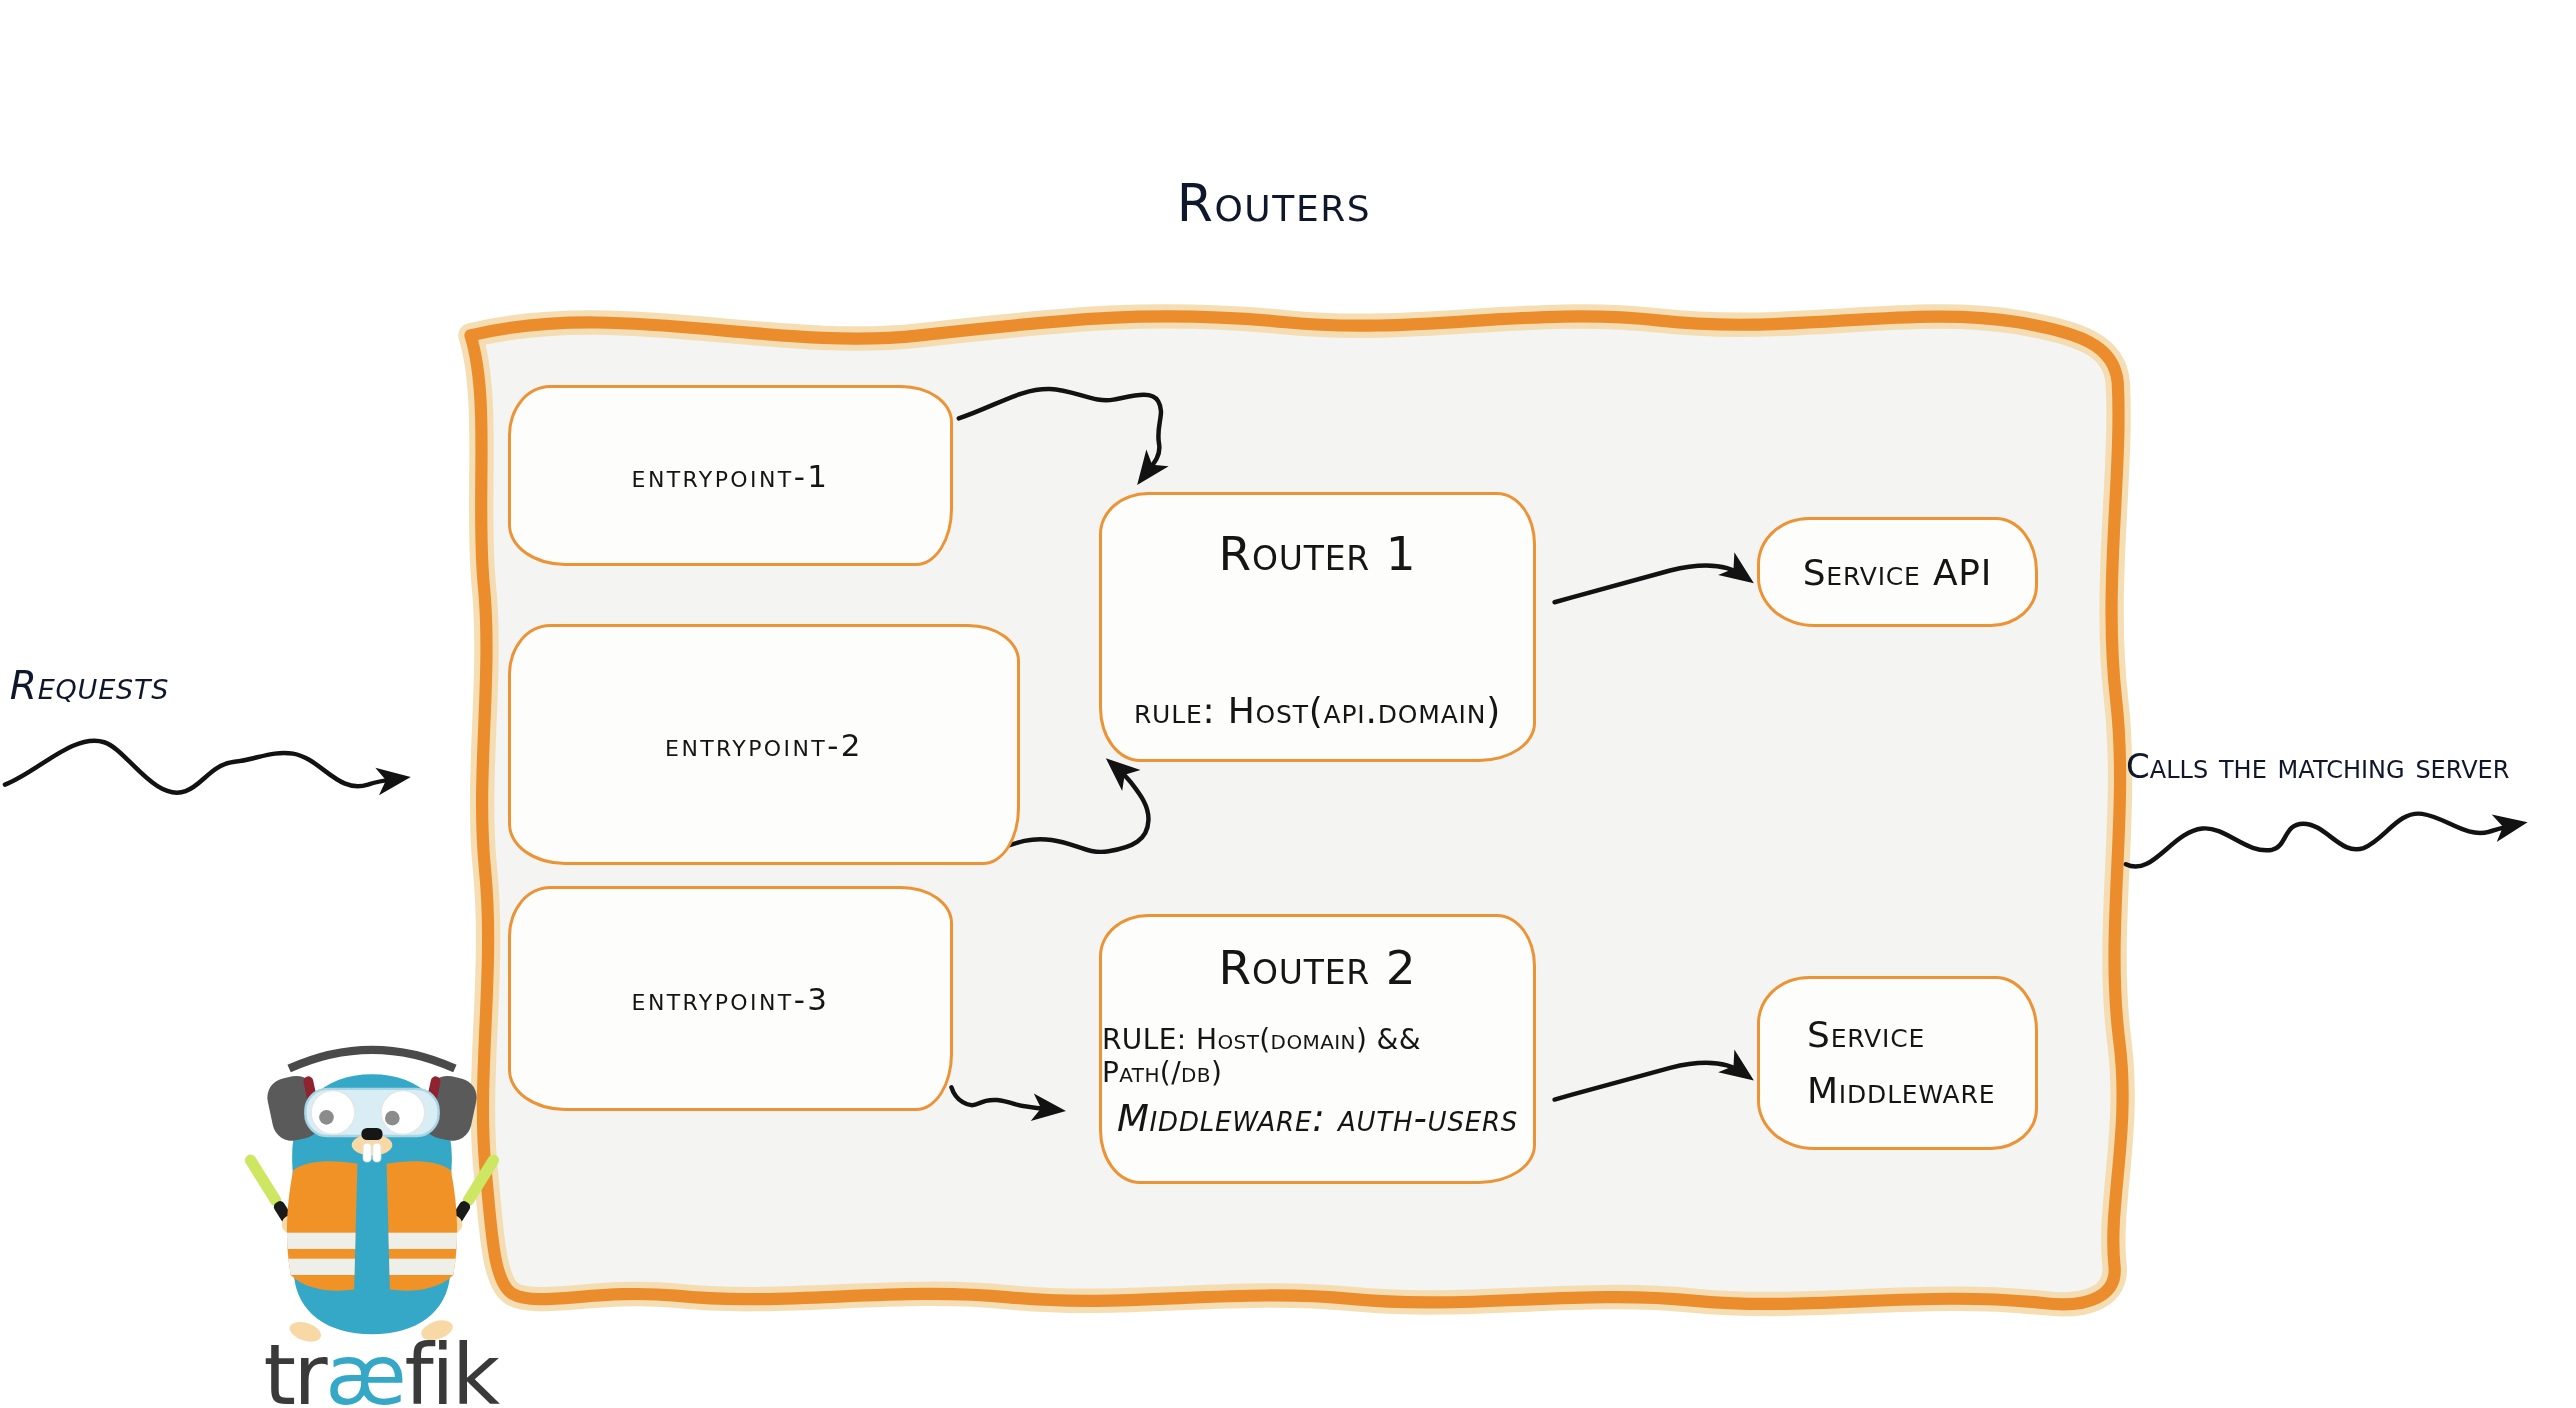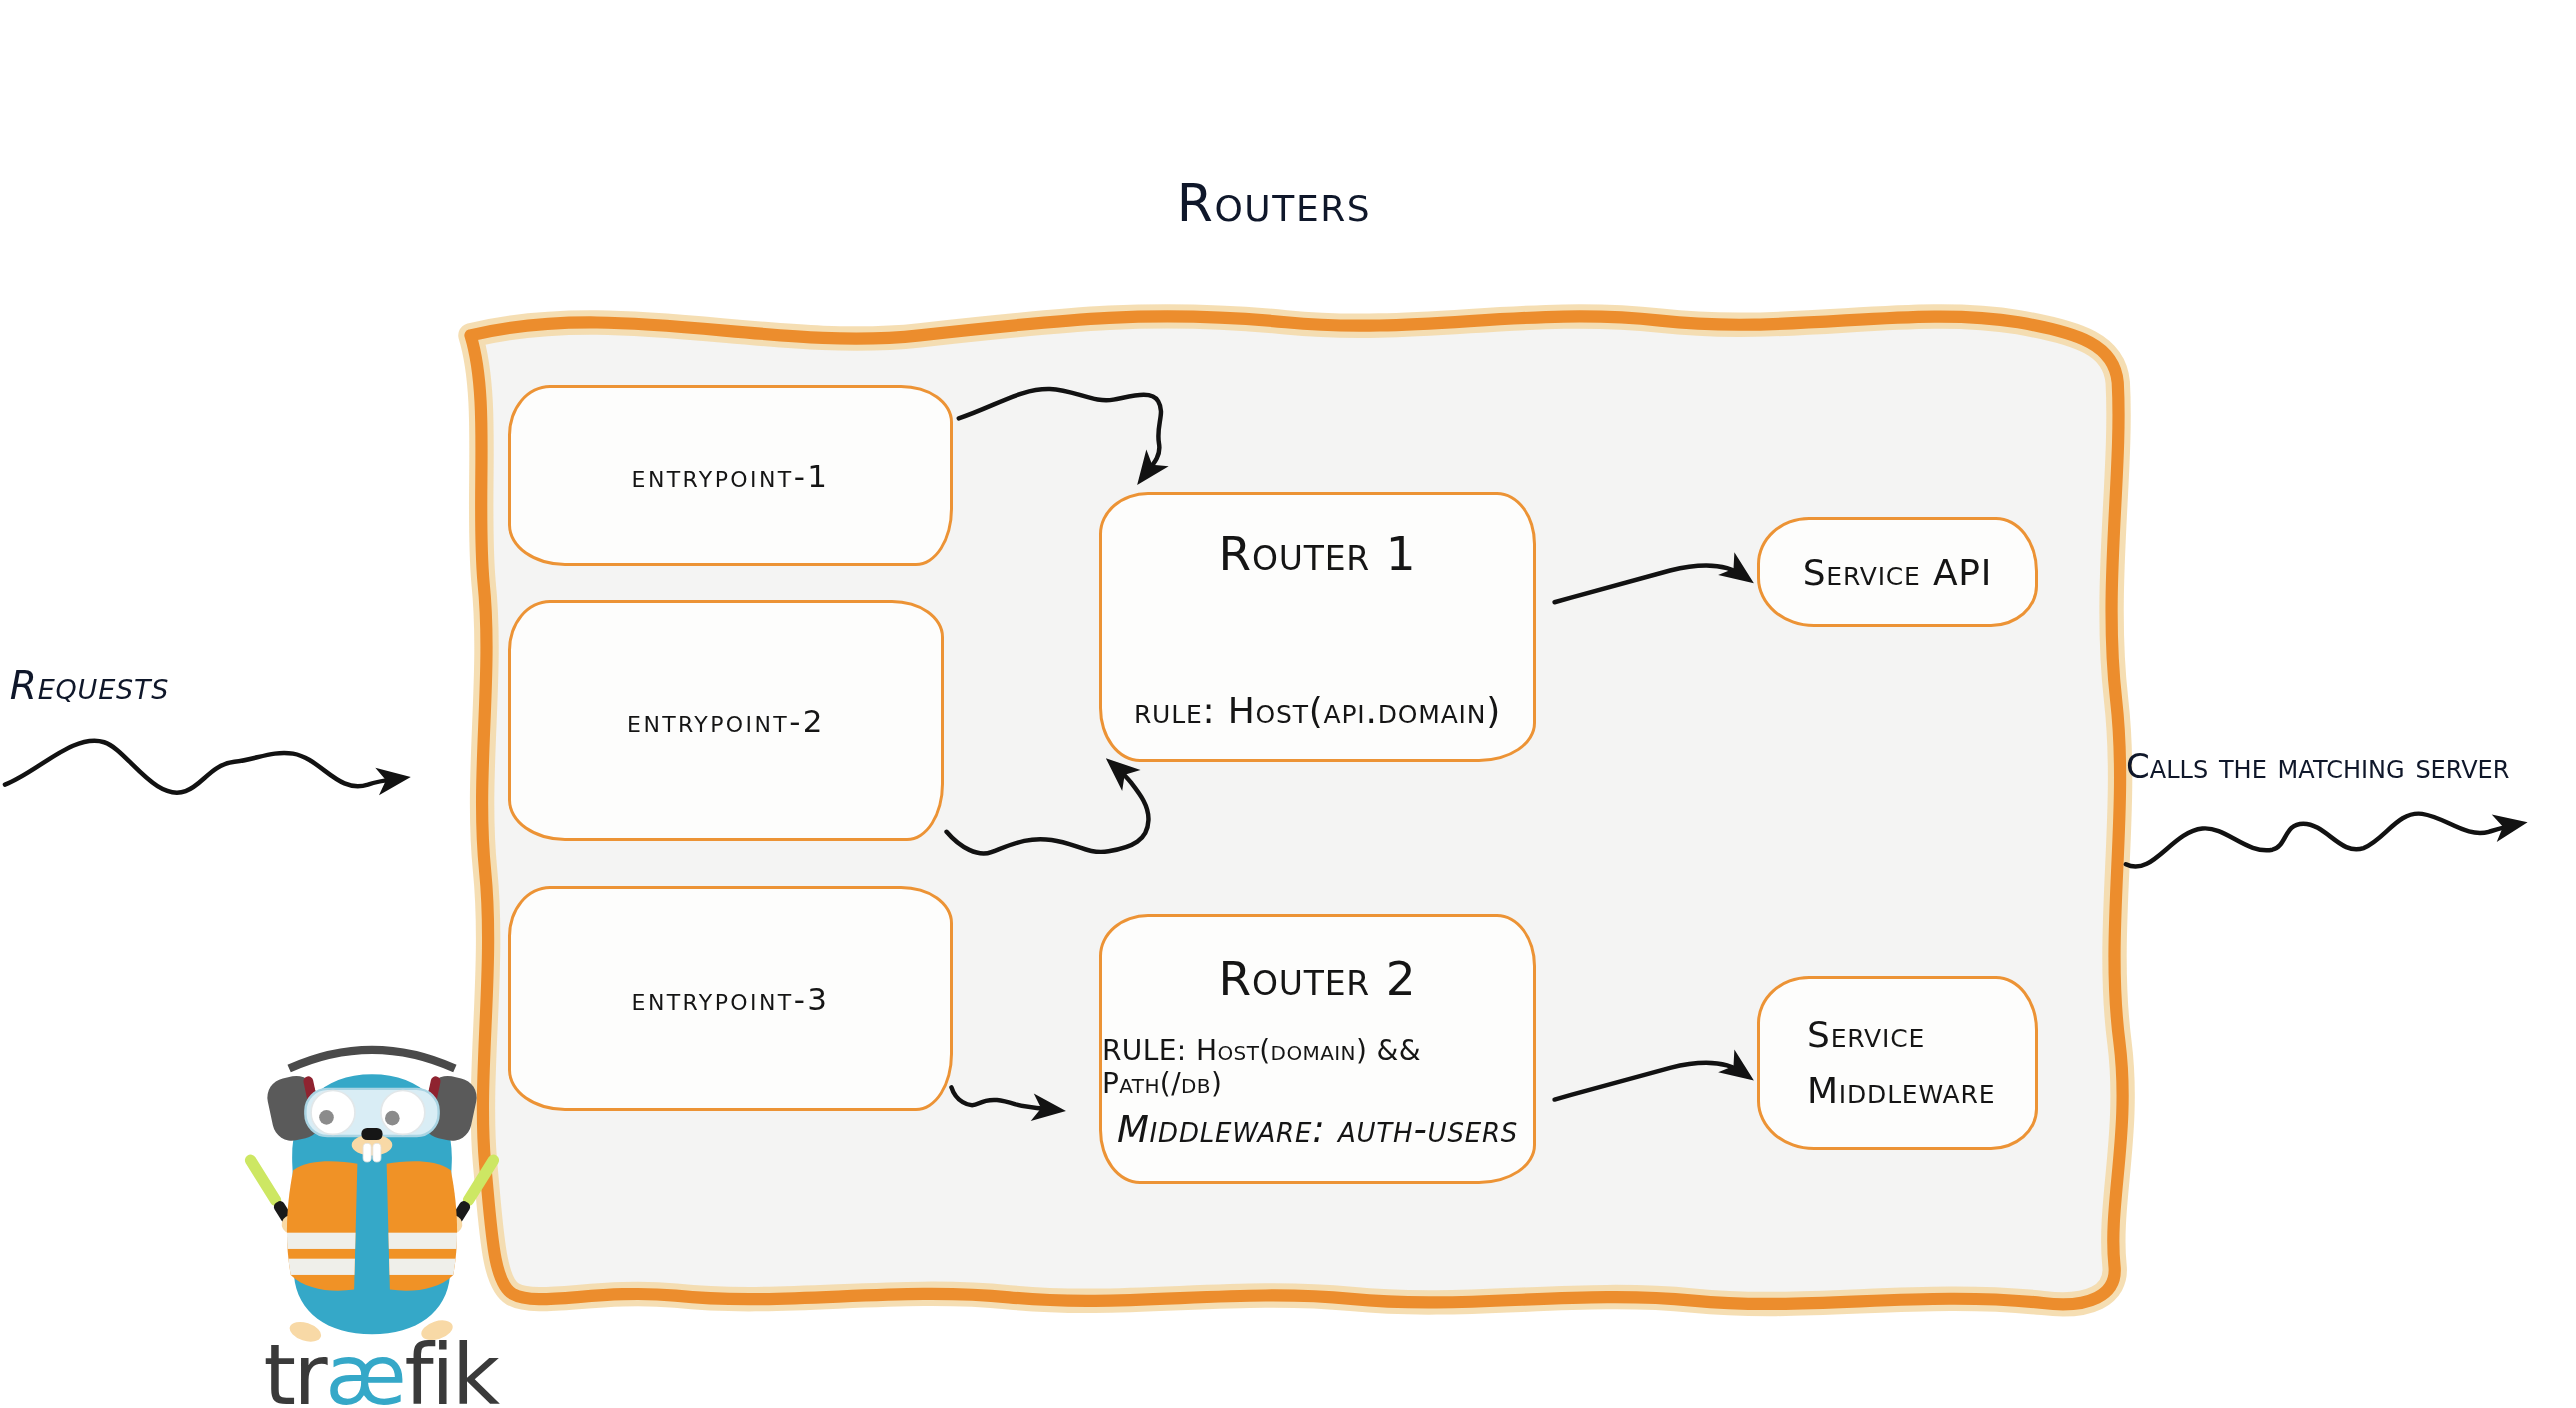--- a/index.html
+++ b/index.html
@@ -25,32 +25,32 @@
     display:flex;flex-direction:column;align-items:center;
     font-variant:small-caps;
     z-index:2;
   }
   .ep{
     border-radius:42px 52px 37px 57px / 50px 37px 57px 41px;
     justify-content:center;
     font-size:31px;letter-spacing:2.4px;font-weight:500;
   }
   .ep1{left:508px;top:385px;width:445px;height:181px;}
-  .ep2{left:508px;top:600px;width:436px;height:241px;}
+  .ep2{left:508px;top:624px;width:512px;height:241px;}
   .ep3{left:508px;top:886px;width:445px;height:225px;}
   .router{
     left:1099px;width:437px;height:270px;
     border-radius:49px 39px 57px 41px / 42px 52px 39px 54px;
   }
   .r1{top:492px;gap:31px;}
   .r2{top:914px;}
   .router .name{font-size:47px;font-weight:500;letter-spacing:0.8px;}
   .r1 .name{margin-top:31px;}
   .r1 .rule{margin-top:78px;font-size:36px;letter-spacing:0.8px;}
-  .r2 .name{margin-top:34px;}
+  .r2 .name{margin-top:23px;}
   .r2 .rule{margin-top:28px;font-size:28px;letter-spacing:0.4px;}
   .r2 .mw{margin-top:8px;font-size:37px;letter-spacing:0.8px;font-style:italic;}
   .mw:empty{display:none;}
   .service{
     left:1757px;width:281px;
     border-radius:52px 42px 47px 57px / 47px 54px 41px 49px;
     font-size:36px;font-weight:500;letter-spacing:0.8px;
     justify-content:center;
   }
   .s1{top:517px;height:110px;}

